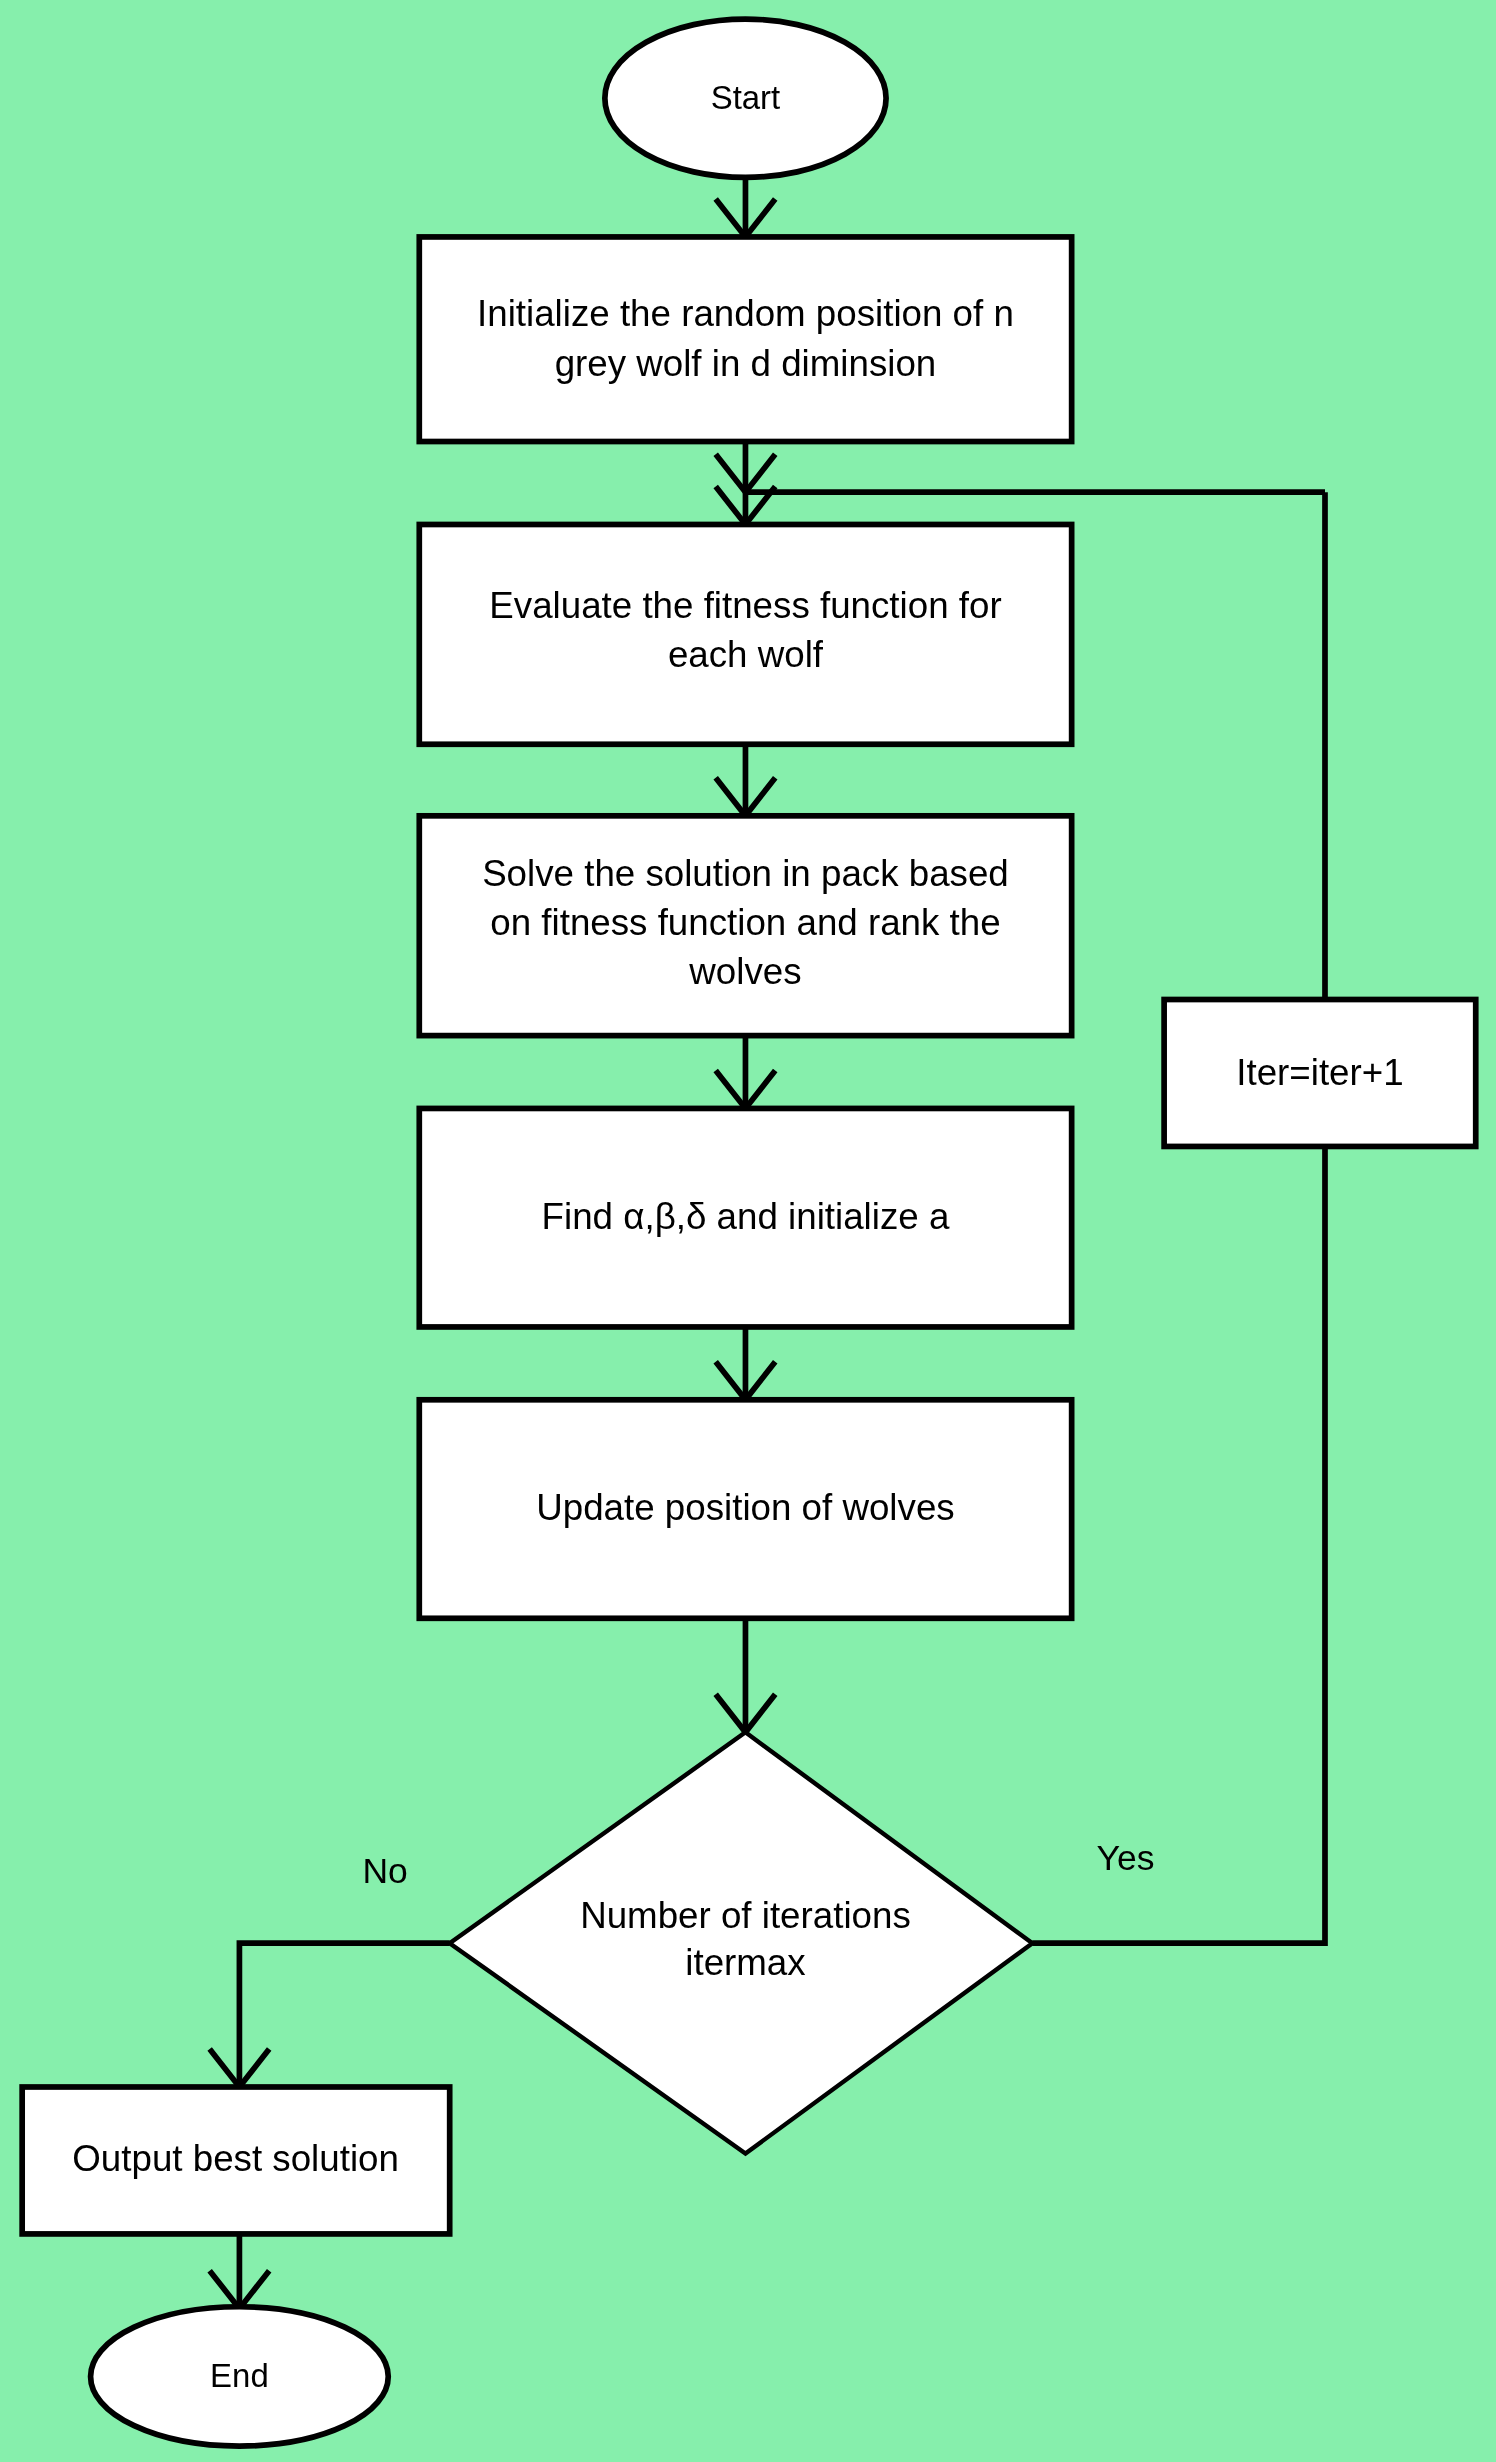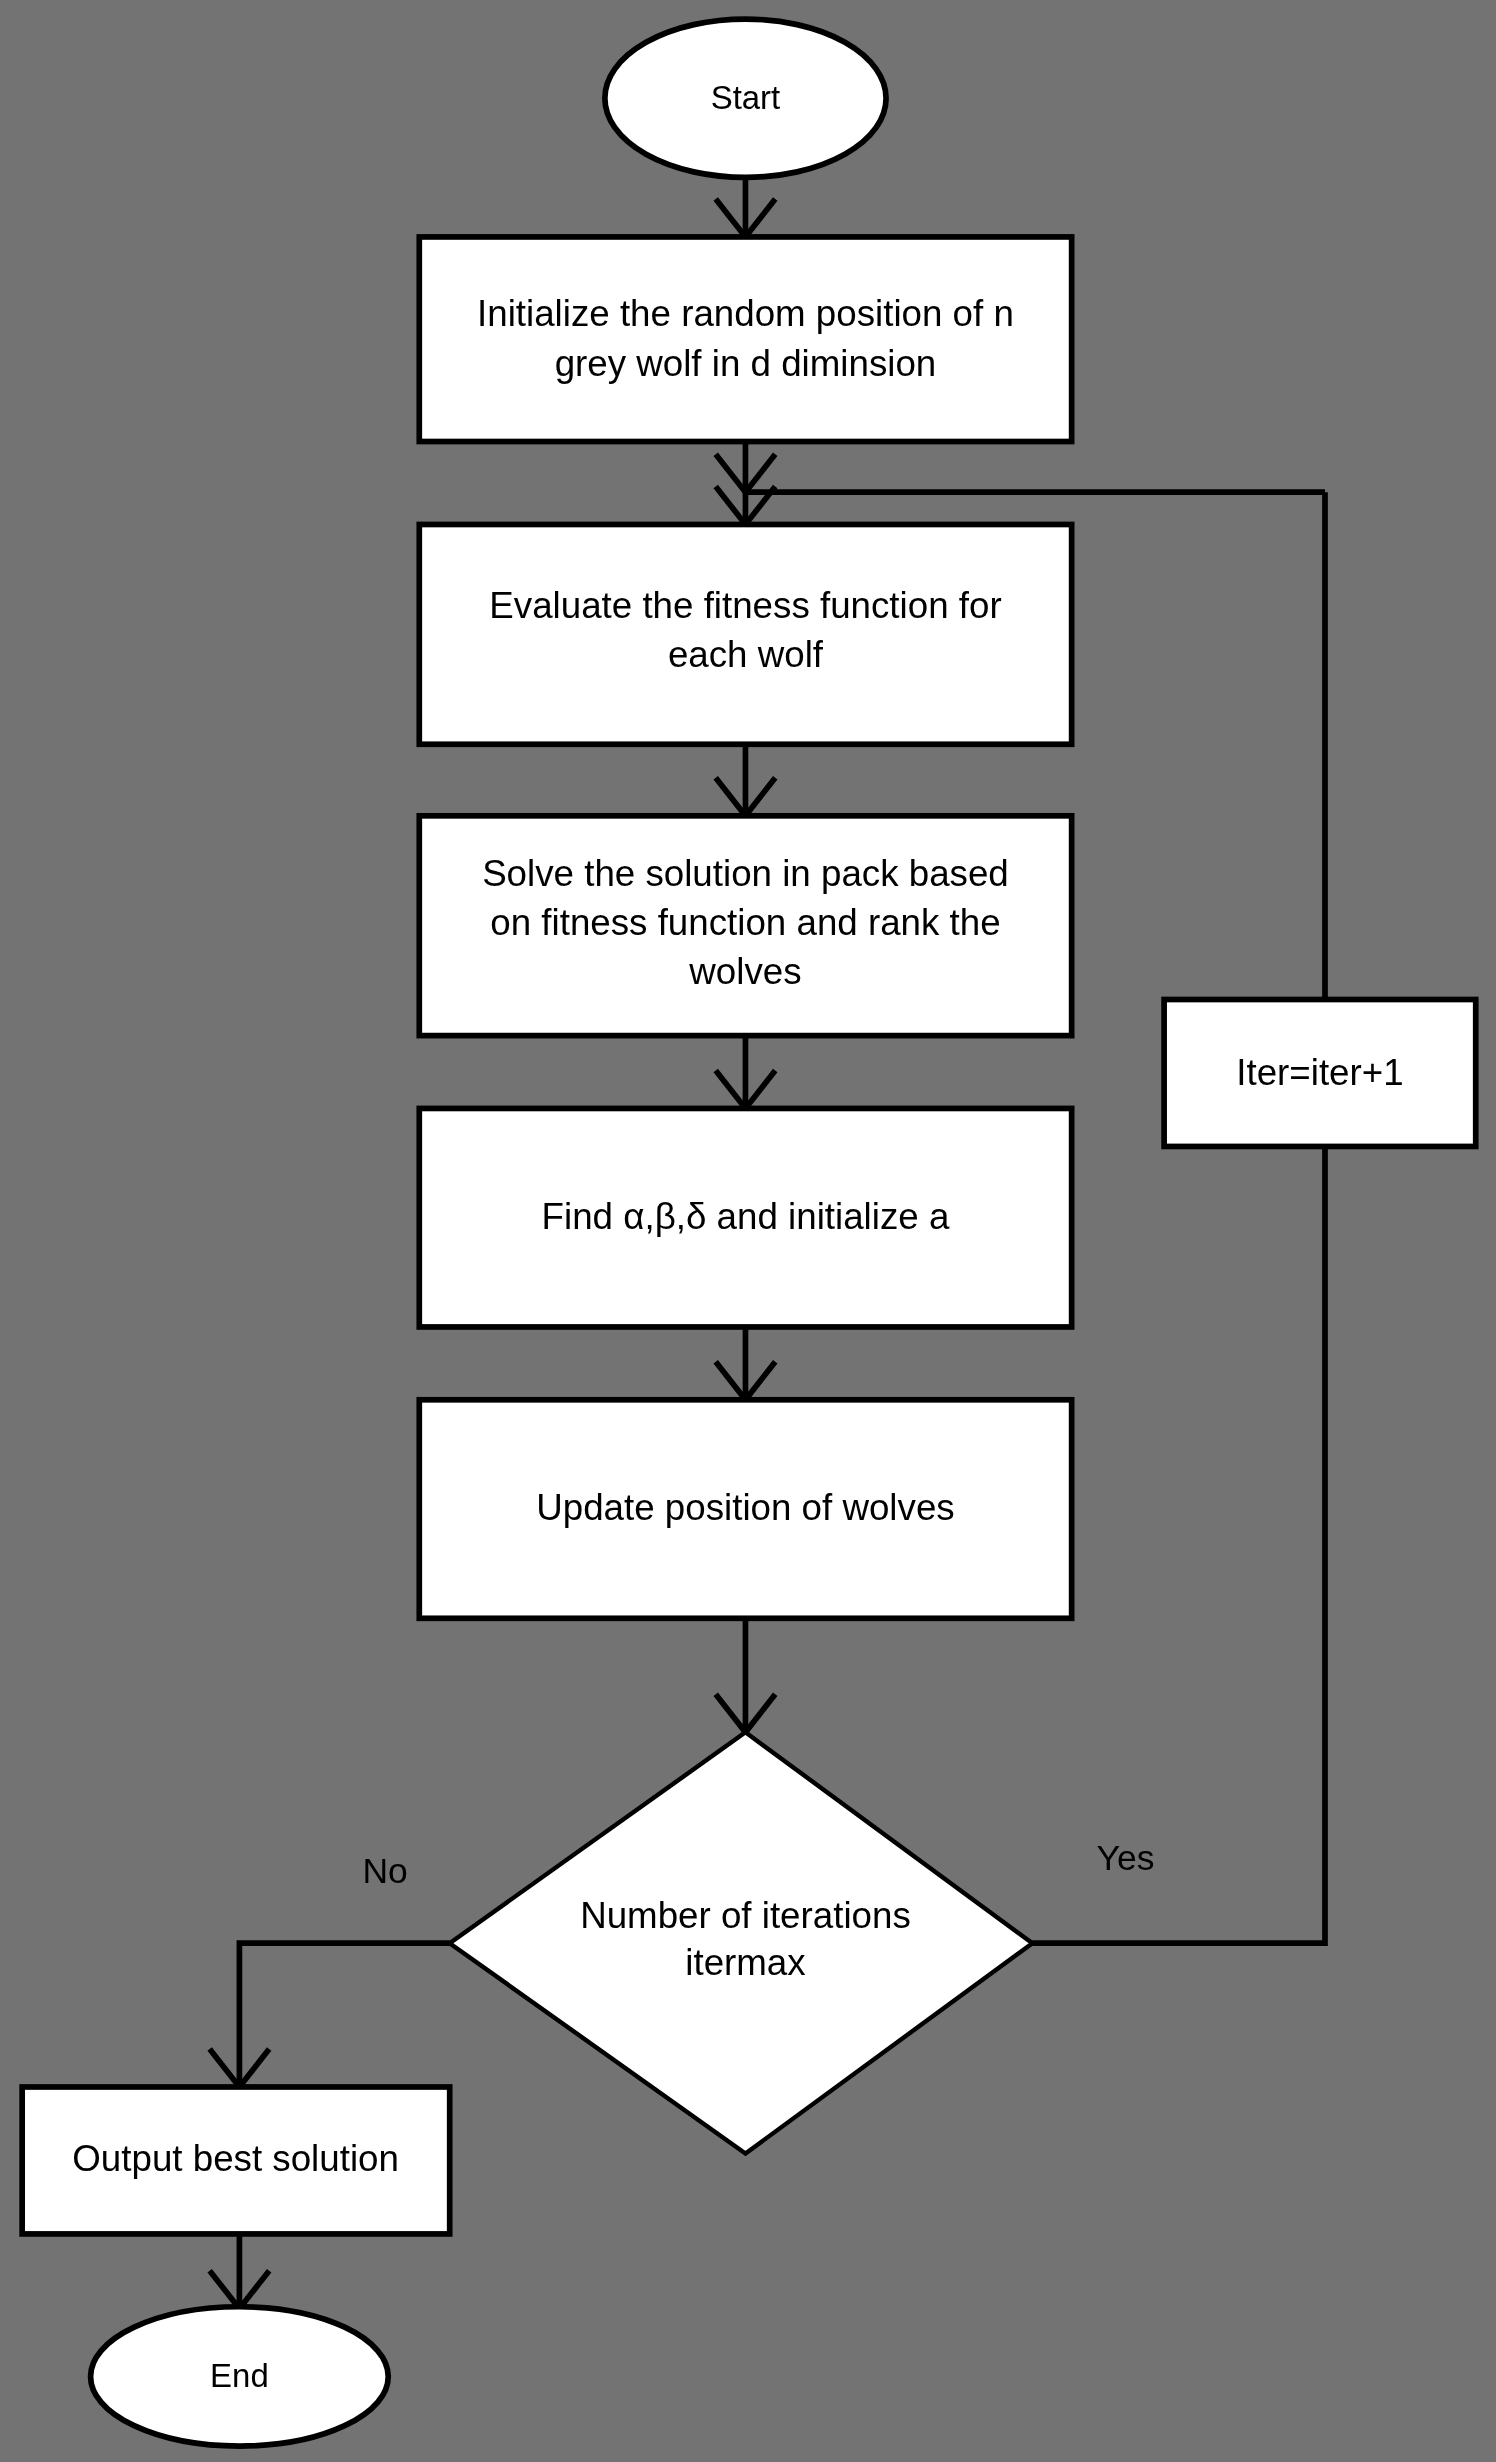--- a/index.html
+++ b/index.html
@@ -8,21 +8,21 @@
     padding: 0;
     background: #ffffff;
   }
   body {
     font-family: "Liberation Sans", sans-serif;
   }
   #flow-root {
     position: relative;
     width: 1496px;
     height: 2462px;
-    background: #737373;
+    background: #86efac;
     overflow: hidden;
   }
   #flow-svg {
     position: absolute;
     top: 0;
     left: 0;
     width: 1496px;
     height: 2462px;
     display: block;
   }

